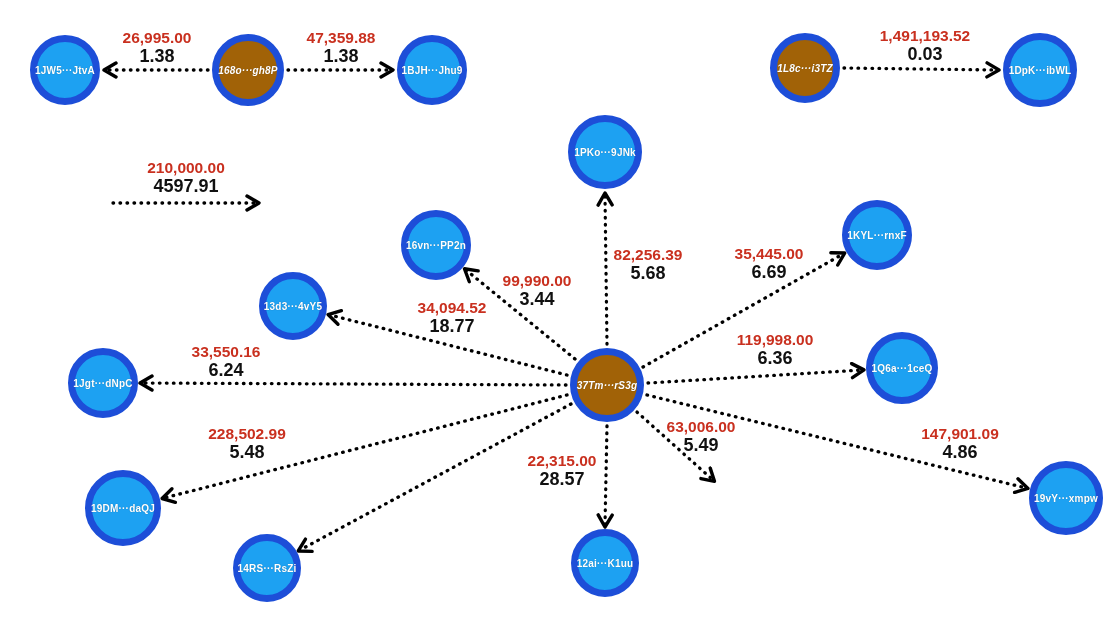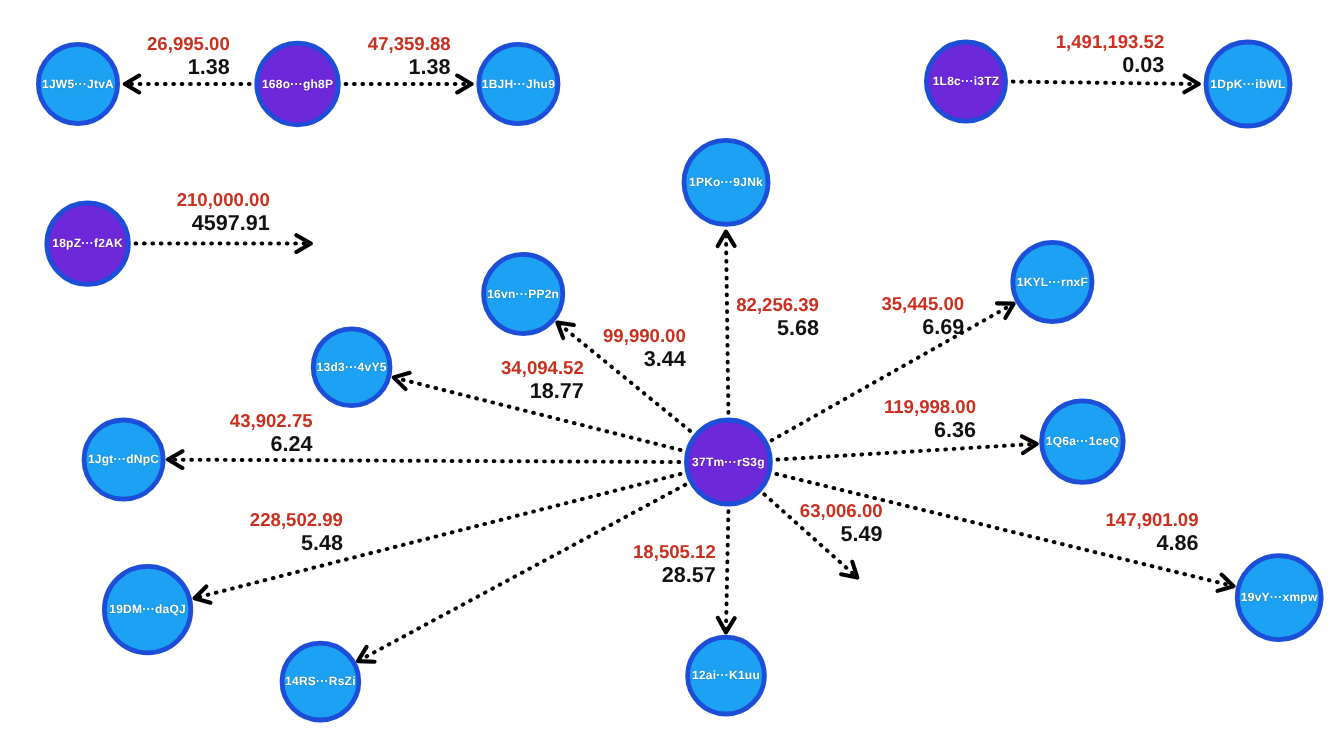--- a/index.html
+++ b/index.html
@@ -12,42 +12,42 @@
     font-family: "Liberation Sans", sans-serif;
   }
   #edges-layer {
     position: absolute;
     left: 0; top: 0;
     width: 1120px; height: 618px;
   }
   .node {
     position: absolute;
     border-radius: 50%;
-    border: 4px solid #1d4ed8;
+    border: 7px solid #1d4ed8;
     box-sizing: border-box;
     display: flex;
     align-items: center;
     justify-content: center;
     cursor: pointer;
     z-index: 3;
   }
   .node.blue { background: #1da1f2; }
-  .node.red  { background: #6d28d9; }
+  .node.red  { background: #a16207; font-style: italic; }
   .node .nl {
     color: #ffffff;
     font-weight: bold;
     font-size: 10px;
     letter-spacing: 0.2px;
     white-space: nowrap;
     text-shadow: 0 0 1px rgba(0,0,0,0.35);
   }
   .elabel {
     position: absolute;
     transform: translateX(-50%);
-    text-align: right;
+    text-align: center;
     z-index: 2;
     line-height: 18px;
     white-space: nowrap;
   }
   .elabel .amt {
     color: #c9301f;
     font-weight: bold;
     font-size: 15.5px;
   }
   .elabel .val {
@@ -108,29 +108,29 @@
     </div>
   <div class="elabel" style="left:537px;top:272px">
       <div class="amt">99,990.00</div>
       <div class="val">3.44</div>
     </div>
   <div class="elabel" style="left:452px;top:299px">
       <div class="amt">34,094.52</div>
       <div class="val">18.77</div>
     </div>
   <div class="elabel" style="left:226px;top:343px">
-      <div class="amt">43,902.75</div>
+      <div class="amt">33,550.16</div>
       <div class="val">6.24</div>
     </div>
   <div class="elabel" style="left:247px;top:425px">
       <div class="amt">228,502.99</div>
       <div class="val">5.48</div>
     </div>
   <div class="elabel" style="left:562px;top:452px">
-      <div class="amt">18,505.12</div>
+      <div class="amt">22,315.00</div>
       <div class="val">28.57</div>
     </div>
   <div class="elabel" style="left:701px;top:418px">
       <div class="amt">63,006.00</div>
       <div class="val">5.49</div>
     </div>
   <div class="elabel" style="left:960px;top:425px">
       <div class="amt">147,901.09</div>
       <div class="val">4.86</div>
     </div>
@@ -150,23 +150,20 @@
       <span class="nl">168o···gh8P</span>
     </div>
   <div class="node blue" style="left:397px;top:35px;width:70px;height:70px">
       <span class="nl">1BJH···Jhu9</span>
     </div>
   <div class="node red" style="left:770px;top:33px;width:70px;height:70px">
       <span class="nl">1L8c···i3TZ</span>
     </div>
   <div class="node blue" style="left:1003px;top:33px;width:74px;height:74px">
       <span class="nl">1DpK···ibWL</span>
-    </div>
-  <div class="node red" style="left:37px;top:167px;width:72px;height:72px">
-      <span class="nl">18pZ···f2AK</span>
     </div>
   <div class="node blue" style="left:568px;top:115px;width:74px;height:74px">
       <span class="nl">1PKo···9JNk</span>
     </div>
   <div class="node blue" style="left:401px;top:210px;width:70px;height:70px">
       <span class="nl">16vn···PP2n</span>
     </div>
   <div class="node blue" style="left:259px;top:272px;width:68px;height:68px">
       <span class="nl">13d3···4vY5</span>
     </div>

